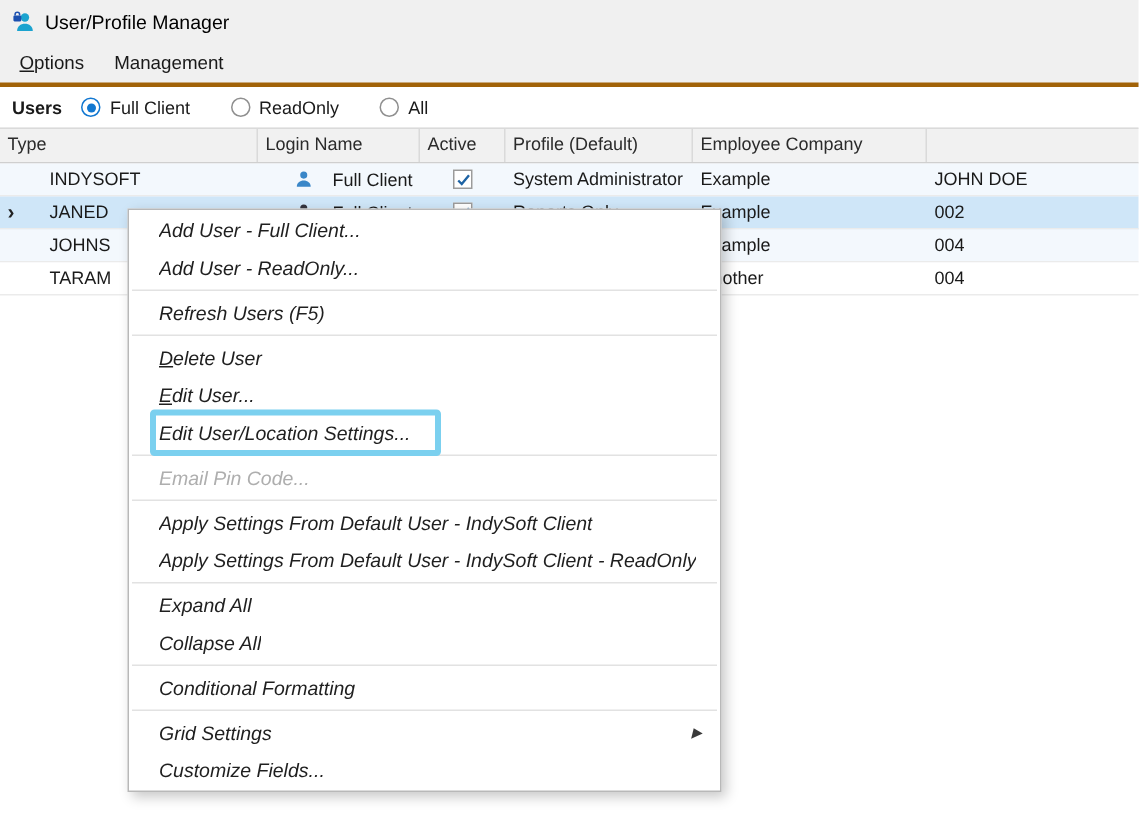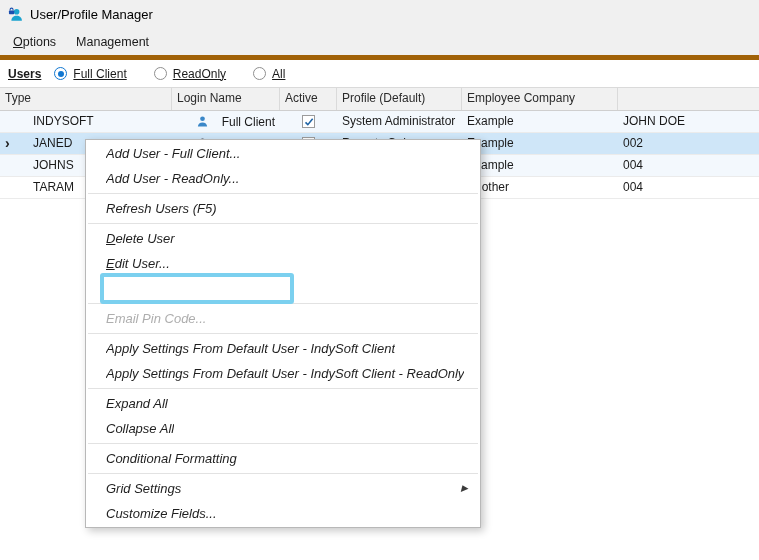--- a/index.html
+++ b/index.html
@@ -8,26 +8,26 @@
     font-family:"Liberation Sans",sans-serif;background:#ffffff;color:#1a1a1a;
     -webkit-font-smoothing:antialiased;
   }
   #app{position:relative;width:759px;height:458px;}
 
   
   .titlebar{height:28px;background:#f0f0f0;display:flex;align-items:center;padding-left:8px;gap:7px;font-size:13px;color:#000;}
   .app-icon{display:inline-flex;align-items:center;}
 
   
-  .menubar{height:27px;background:#f0f0f0;display:flex;align-items:center;padding-left:3px;font-size:12.5px;border-bottom:5px solid #a16207;}
+  .menubar{height:27px;background:#f0f0f0;display:flex;align-items:center;padding-left:3px;font-size:12.5px;border-bottom:3px solid #a16207;}
   .menubar-item{display:inline-block;padding:4px 10px;cursor:default;}
   .accel-first::first-letter{text-decoration:underline;}
 
   
-  .filterbar{height:27px;display:flex;align-items:center;padding-left:8px;font-size:12px;background:#fff;text-decoration:underline;}
+  .filterbar{height:27px;display:flex;align-items:center;padding-left:8px;font-size:12px;background:#fff;}
   .filter-label{font-weight:bold;margin-right:13px;}
   .radio-option{display:flex;align-items:center;gap:6px;margin-right:27px;}
   .radio-circle{width:13px;height:13px;border-radius:50%;border:1px solid #8f8f8f;background:#fff;position:relative;box-sizing:border-box;flex:0 0 auto;}
   .radio-option.checked .radio-circle{border-color:var(--accent,#1177d1);}
   .radio-option.checked .radio-circle::after{content:"";position:absolute;left:2.5px;top:2.5px;right:2.5px;bottom:2.5px;border-radius:50%;background:var(--accent,#1177d1);}
 
   
   .grid{font-size:12px;}
   .grid-header{display:grid;grid-template-columns:172px 108px 57px 125px 156px 141px;background:#f1f1f1;border-top:1px solid #dadada;border-bottom:1px solid #cfcfcf;height:22px;}
   .hcell{padding-left:5px;line-height:21px;border-right:1px solid #dadada;color:#2b2b2b;white-space:nowrap;overflow:hidden;}
@@ -178,20 +178,21 @@
         <span class="mlabel">Refresh Users (F5)</span>
       </div>
       <div class="msep"></div>
       <div class="mitem accel">
         <span class="mlabel">Delete User</span>
       </div>
       <div class="mitem accel">
         <span class="mlabel">Edit User...</span>
       </div>
       <div class="mitem">
+        <span class="mlabel">Edit User/Location Settings...</span>
         <div class="highlight-box"></div>
       </div>
       <div class="msep"></div>
       <div class="mitem disabled">
         <span class="mlabel">Email Pin Code...</span>
       </div>
       <div class="msep"></div>
       <div class="mitem">
         <span class="mlabel">Apply Settings From Default User - IndySoft Client</span>
       </div>

